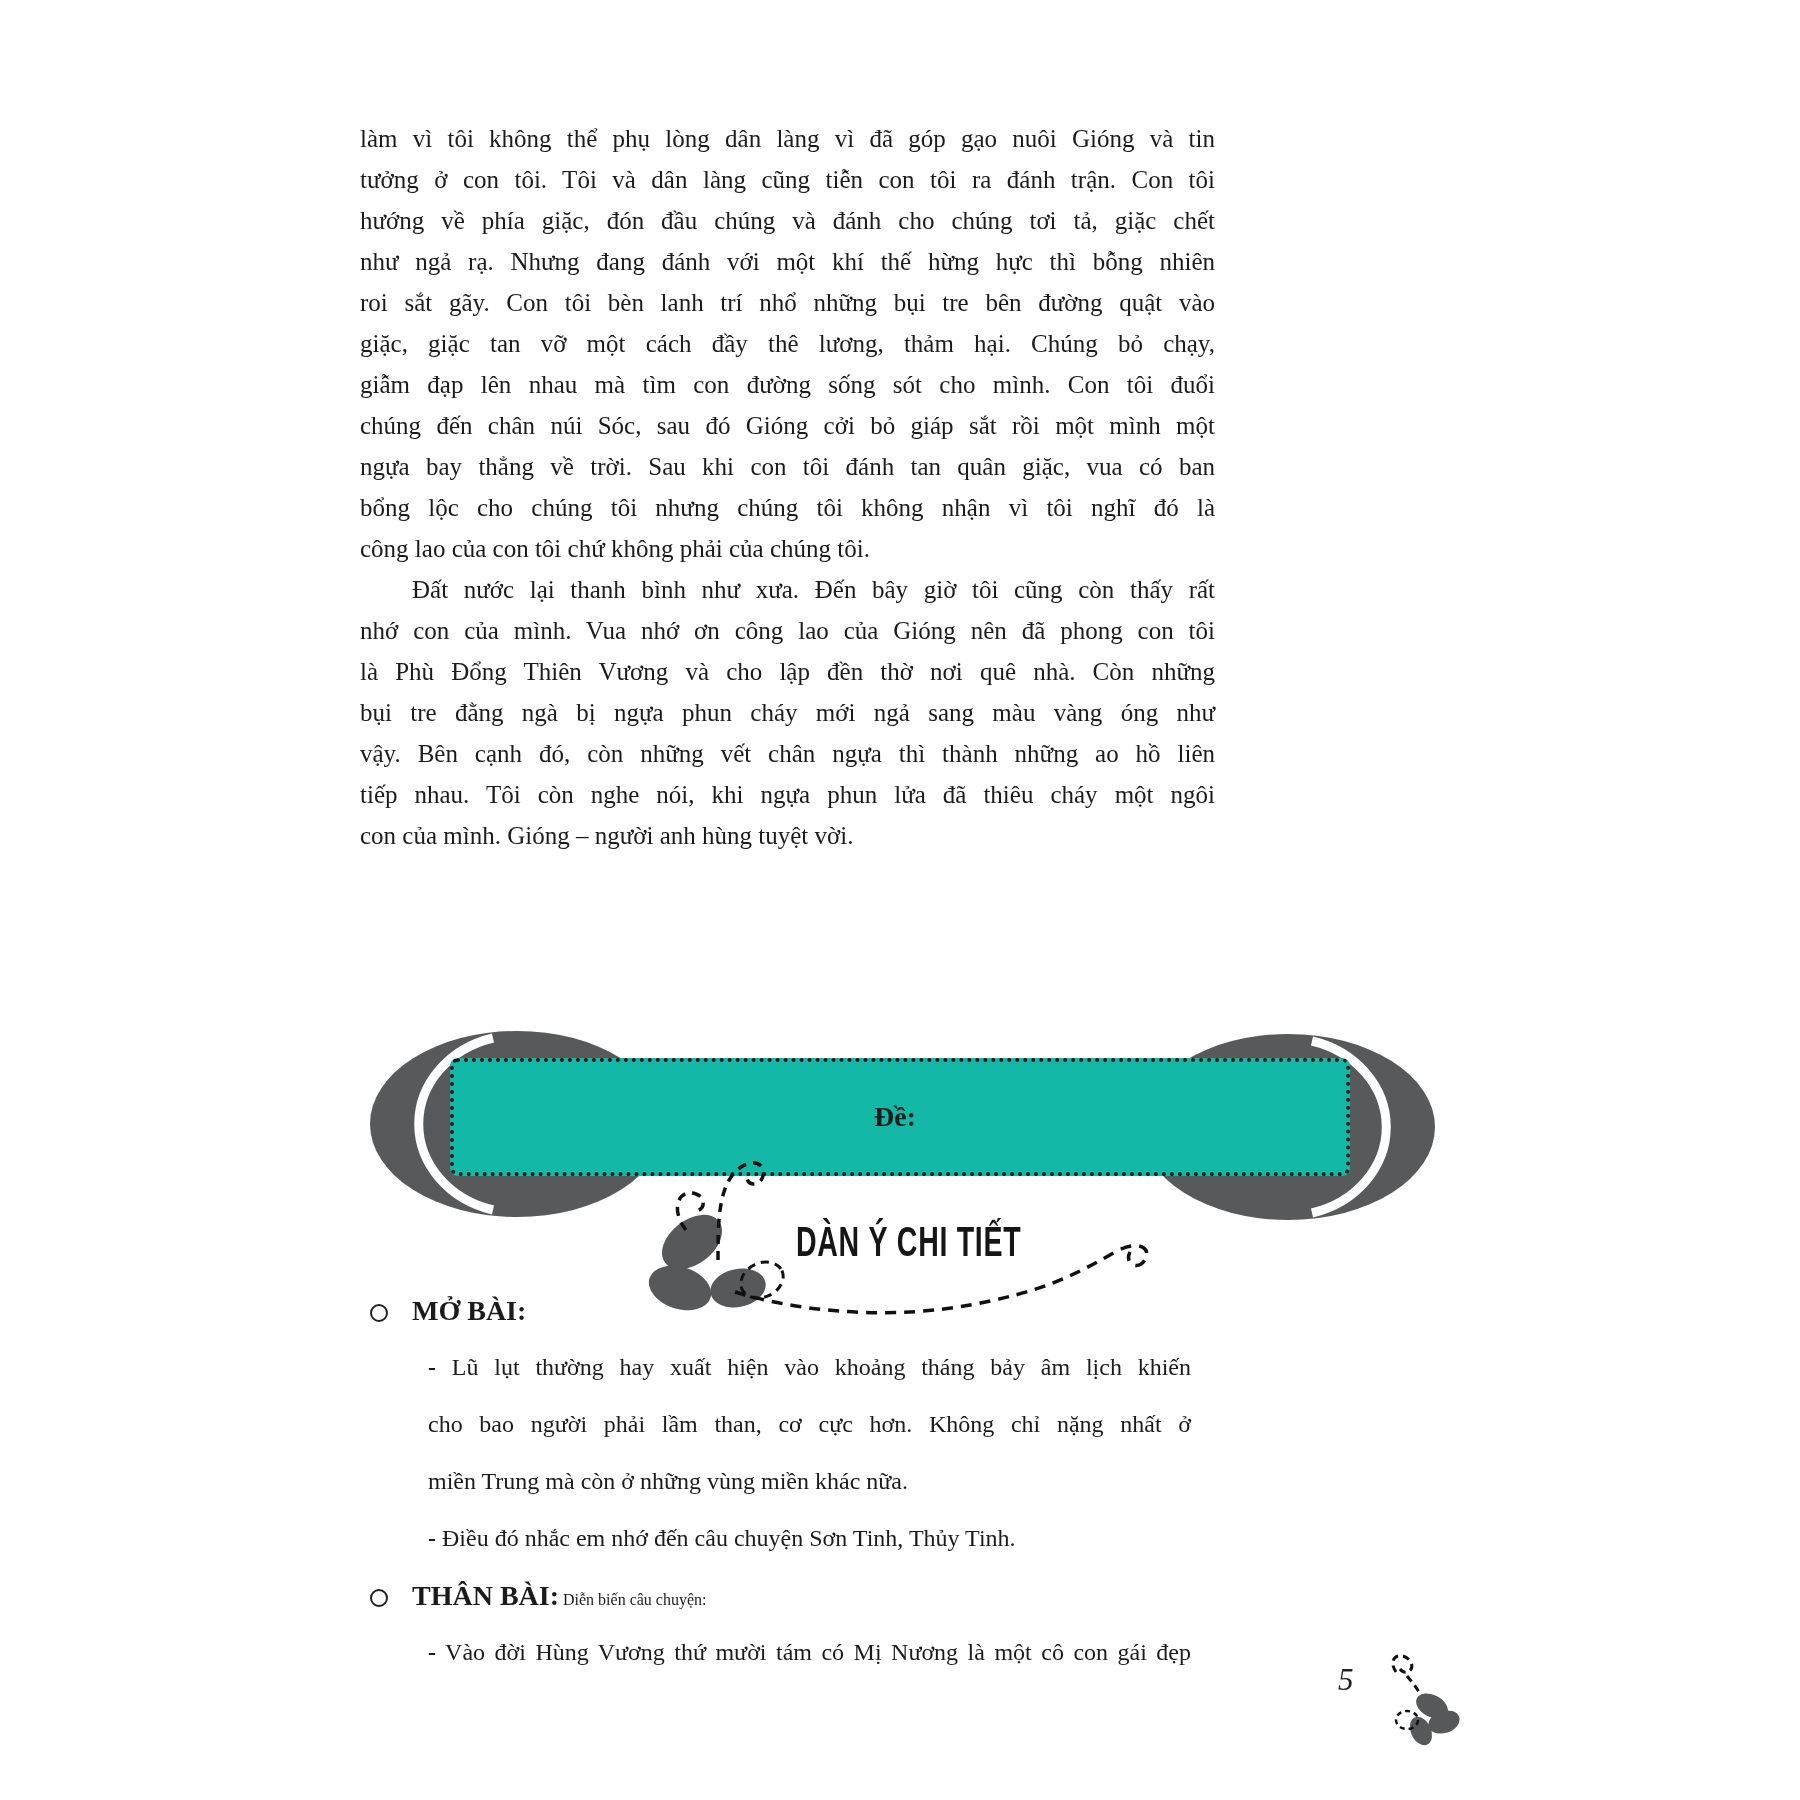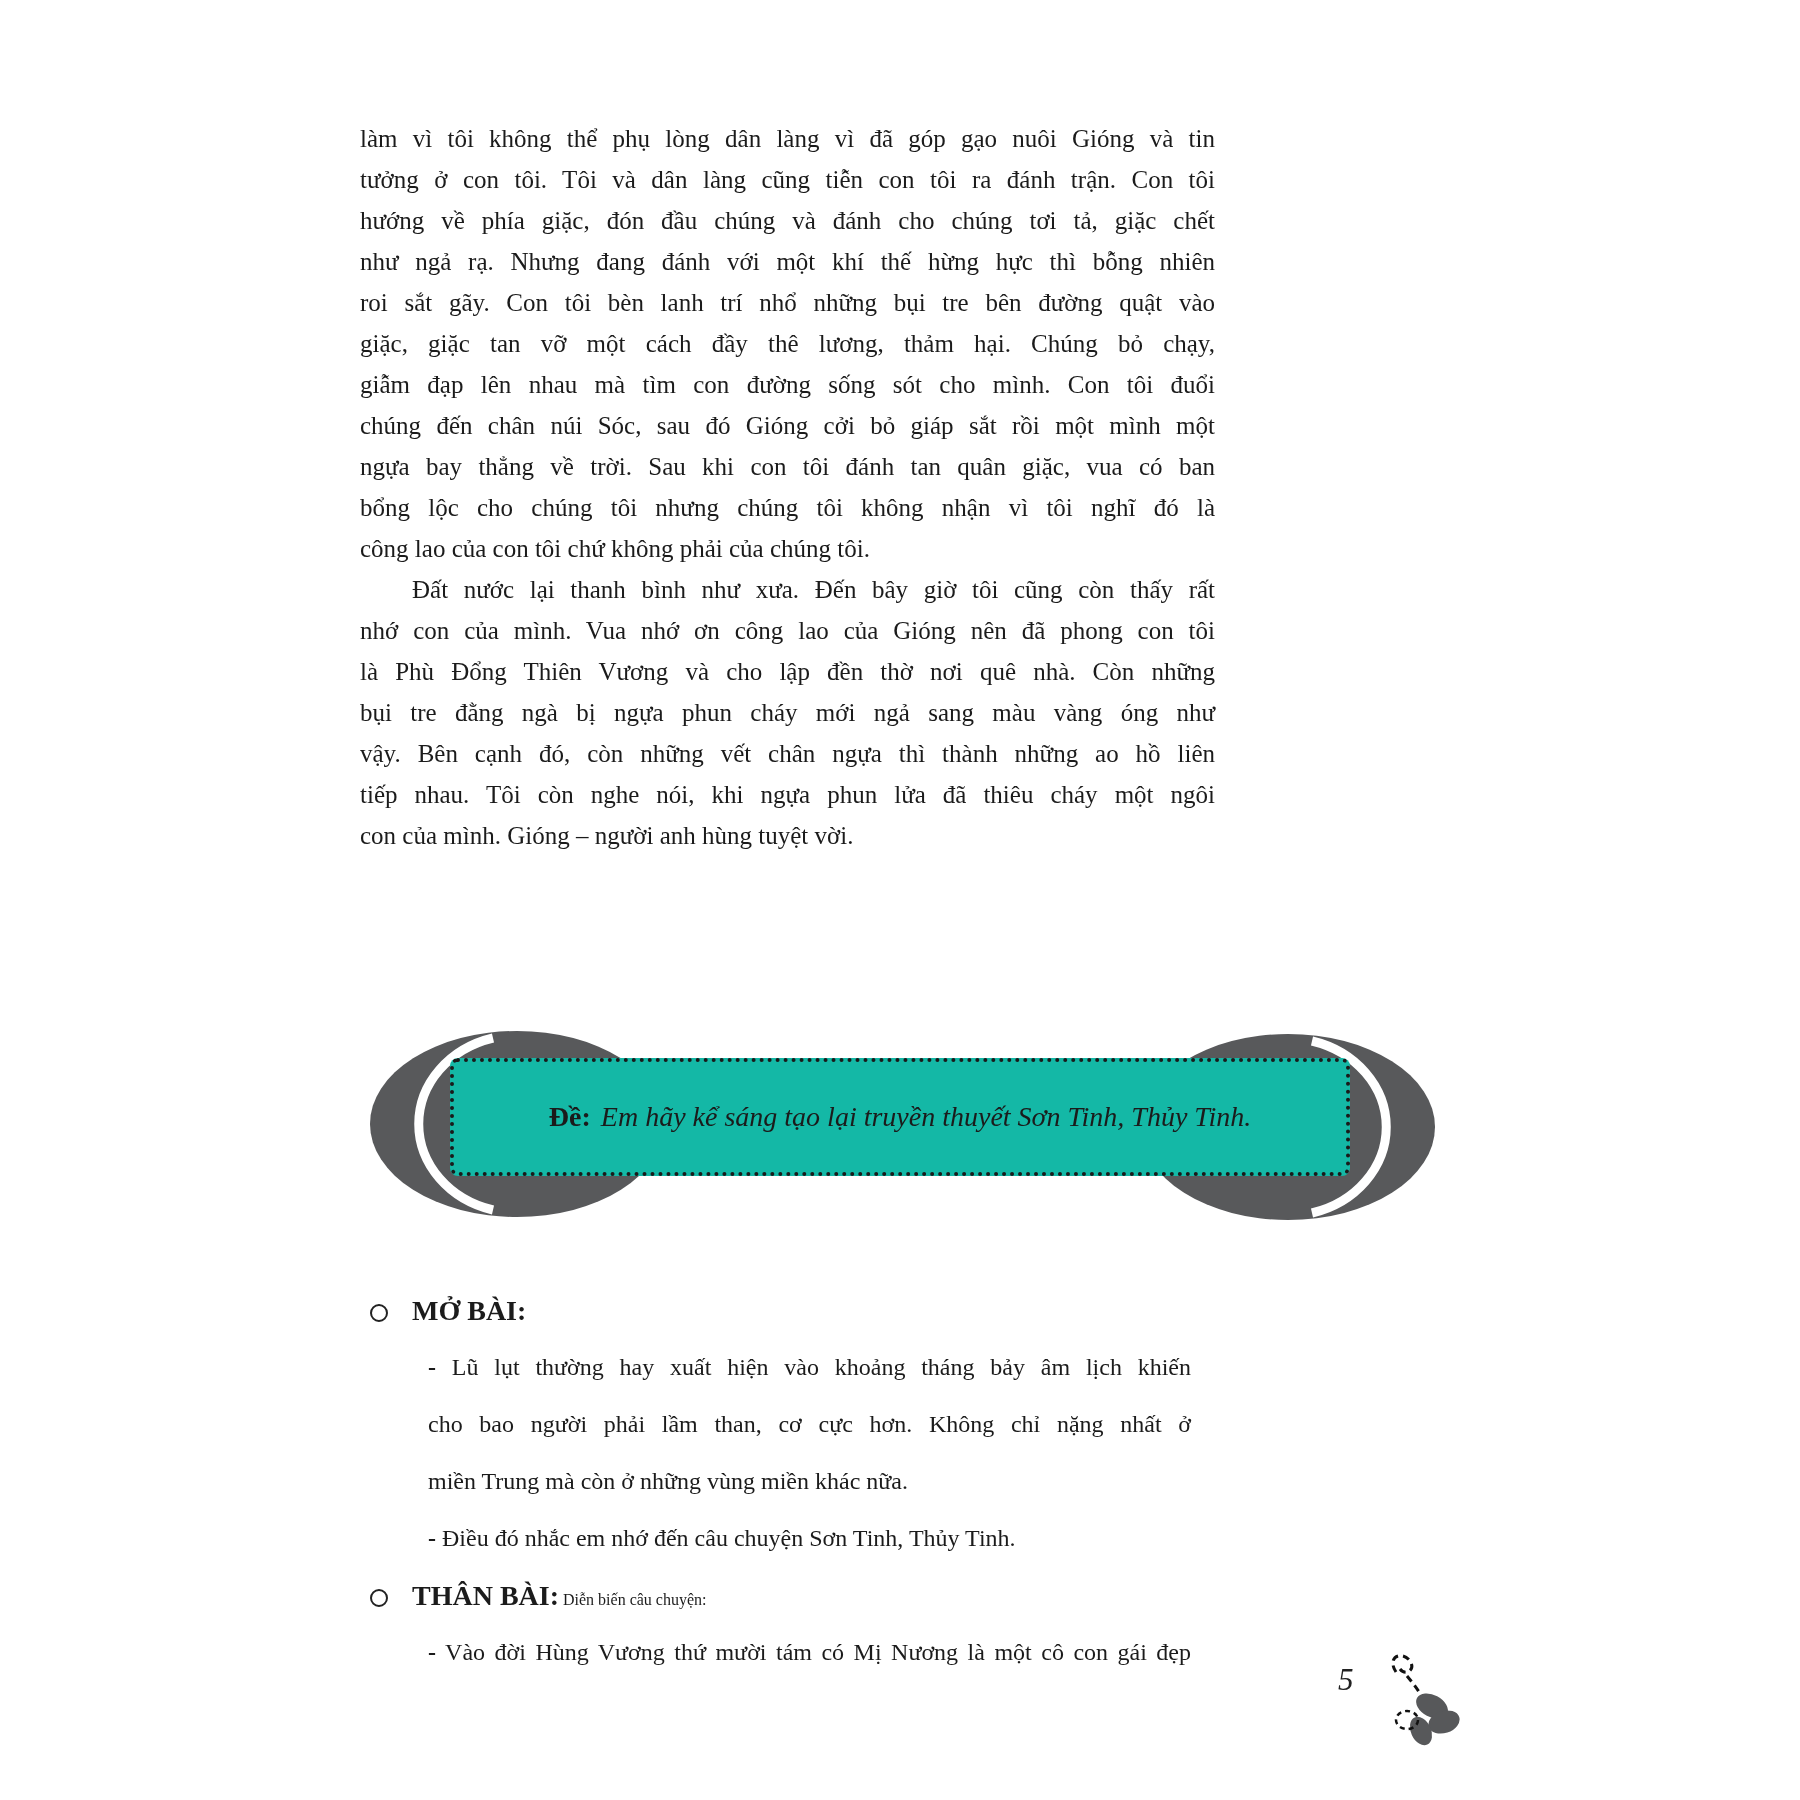--- a/index.html
+++ b/index.html
@@ -104,24 +104,42 @@
 
   <div class="banner">
     <svg viewBox="0 0 1075 195" preserveAspectRatio="none">
       <ellipse cx="152" cy="96" rx="147" ry="93" fill="#58595b"></ellipse>
       <path d="M128 10 A 100 89 0 0 0 128 182" stroke="#ffffff" stroke-width="9" fill="none"></path>
       <ellipse cx="923" cy="99" rx="147" ry="93" fill="#58595b"></ellipse>
       <path d="M947 13 A 100 89 0 0 1 947 185" stroke="#ffffff" stroke-width="9" fill="none"></path>
     </svg>
     <div class="banner-box">
       <span class="de-label">Đề:</span>
-      <span class="de-text">Em hãy kể sáng tạo lại truyền thuyết Sơn Tinh, Thủy Tinh.</span>
     </div>
   </div>
 
+  <div class="outline-header">
+    <svg viewBox="0 0 580 185">
+
+      <g fill="#57585a">
+        <ellipse cx="92" cy="112" rx="34" ry="22" transform="rotate(-38 92 112)"></ellipse>
+        <ellipse cx="80" cy="158" rx="32" ry="21" transform="rotate(18 80 158)"></ellipse>
+        <ellipse cx="138" cy="158" rx="28" ry="19" transform="rotate(-12 138 158)"></ellipse>
+      </g>
+
+      <ellipse cx="162" cy="150" rx="22" ry="17" transform="rotate(-25 162 150)" fill="none" stroke="#111" stroke-width="3" stroke-dasharray="8 6"></ellipse>
+
+      <path d="M118 130 C 118 95 118 60 135 42 C 150 27 166 32 163 46 C 160 58 144 56 147 43" fill="none" stroke="#111" stroke-width="3.5" stroke-dasharray="9 7"></path>
+
+      <path d="M86 100 C 70 80 78 58 96 64 C 108 68 104 84 92 80" fill="none" stroke="#111" stroke-width="3.5" stroke-dasharray="9 7"></path>
+
+      <path d="M135 162 C 210 185 300 188 370 175 C 440 162 470 148 515 122 C 538 109 552 118 545 130 C 538 141 524 134 530 122" fill="none" stroke="#111" stroke-width="3.5" stroke-dasharray="11 8"></path>
+    </svg>
+    <div class="outline-title">DÀN Ý CHI TIẾT</div>
+  </div>
 
   <div class="outline">
     <div class="o-row">
       <span class="bullet-circle"></span><span class="h-bold">MỞ BÀI:</span>
     </div>
     <div class="o-item jl">
       <span class="dash">-</span> <span>Lũ lụt thường hay xuất hiện vào khoảng tháng bảy âm lịch khiến</span>
     </div>
     <div class="o-item jl">
       <span>cho bao người phải lầm than, cơ cực hơn. Không chỉ nặng nhất ở</span>

